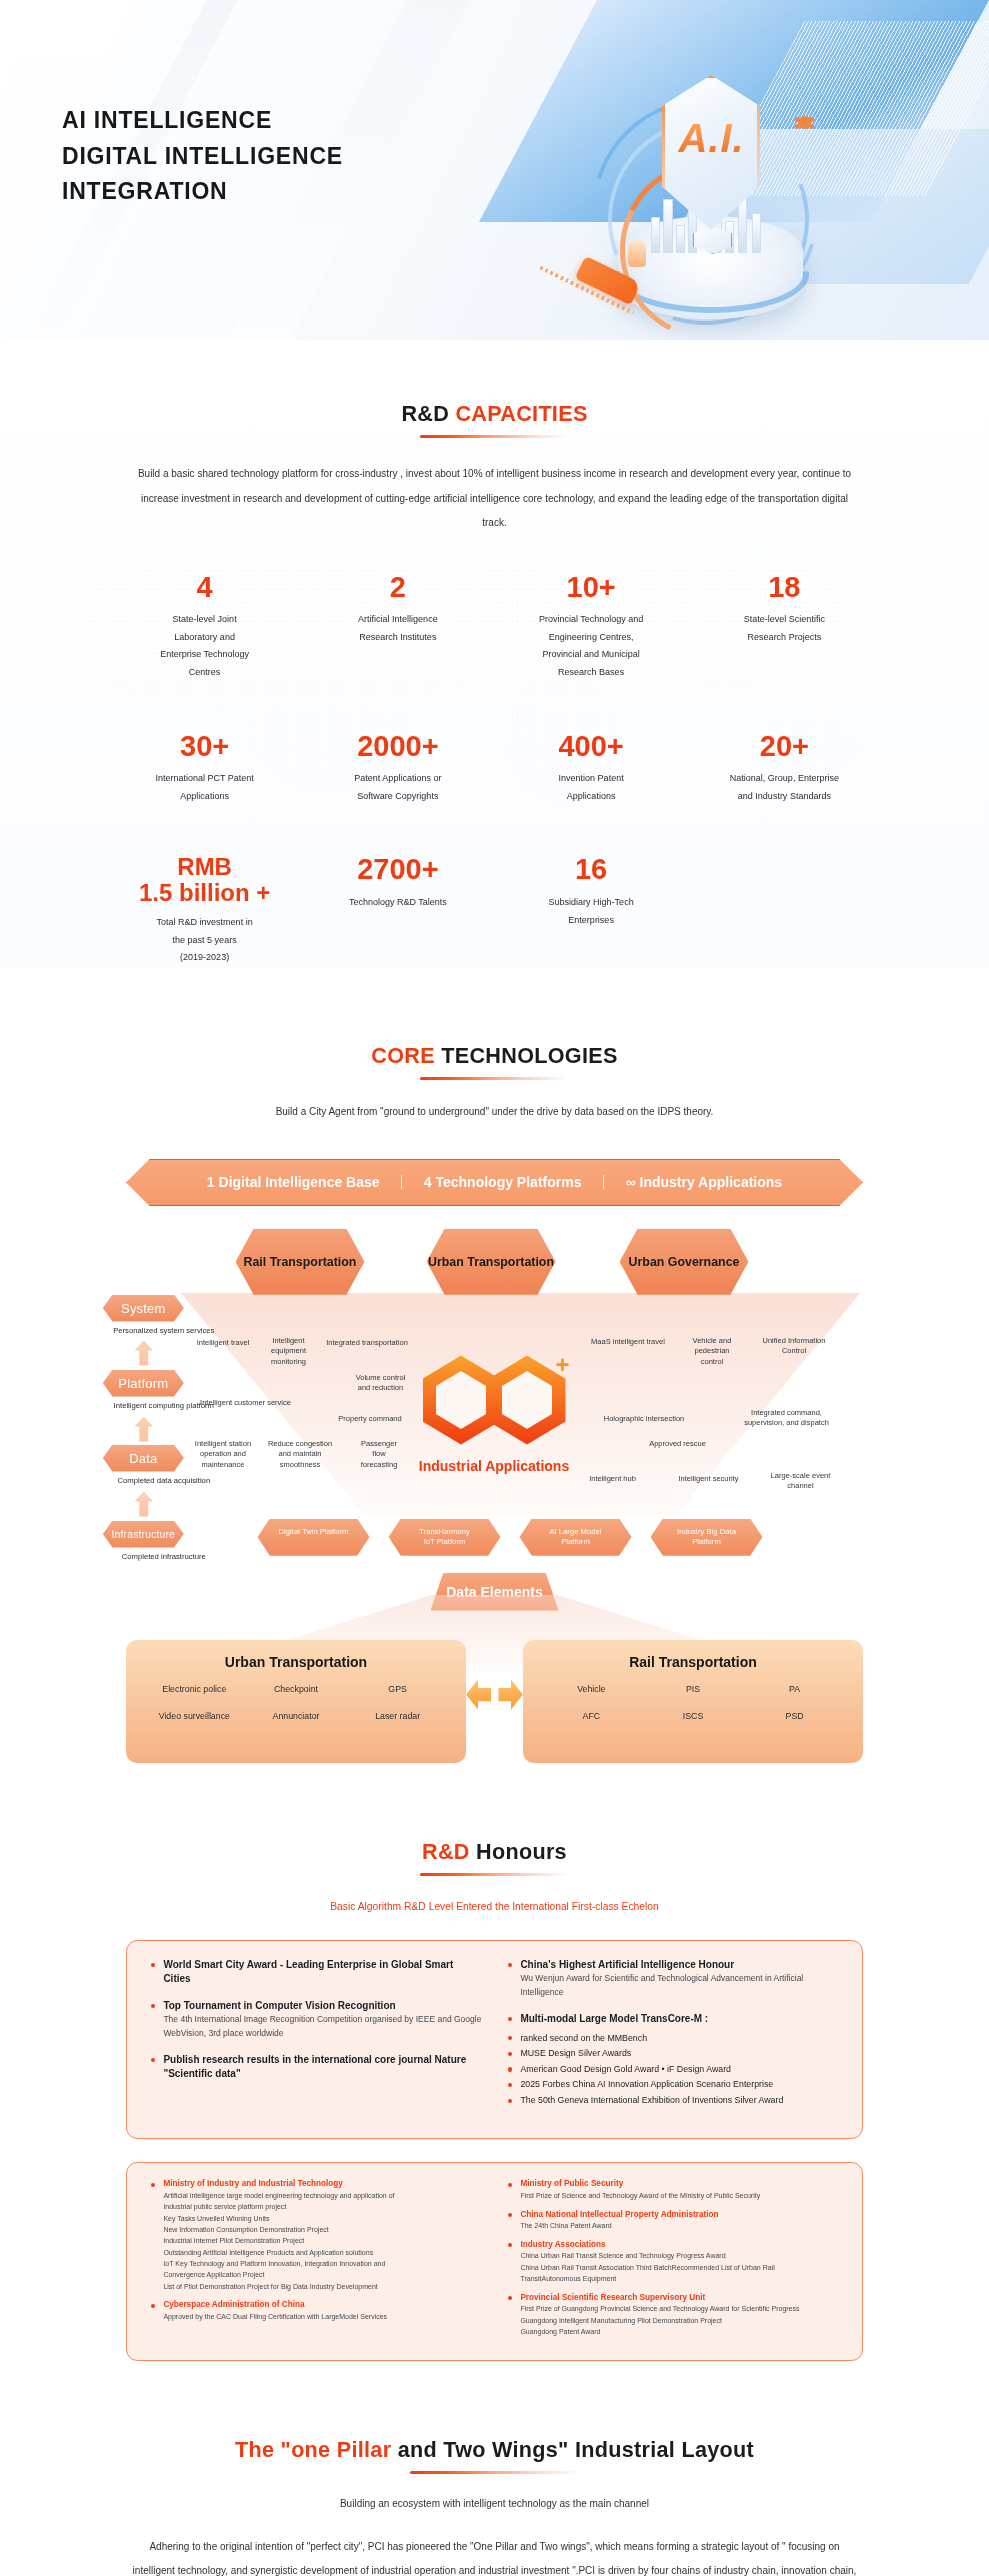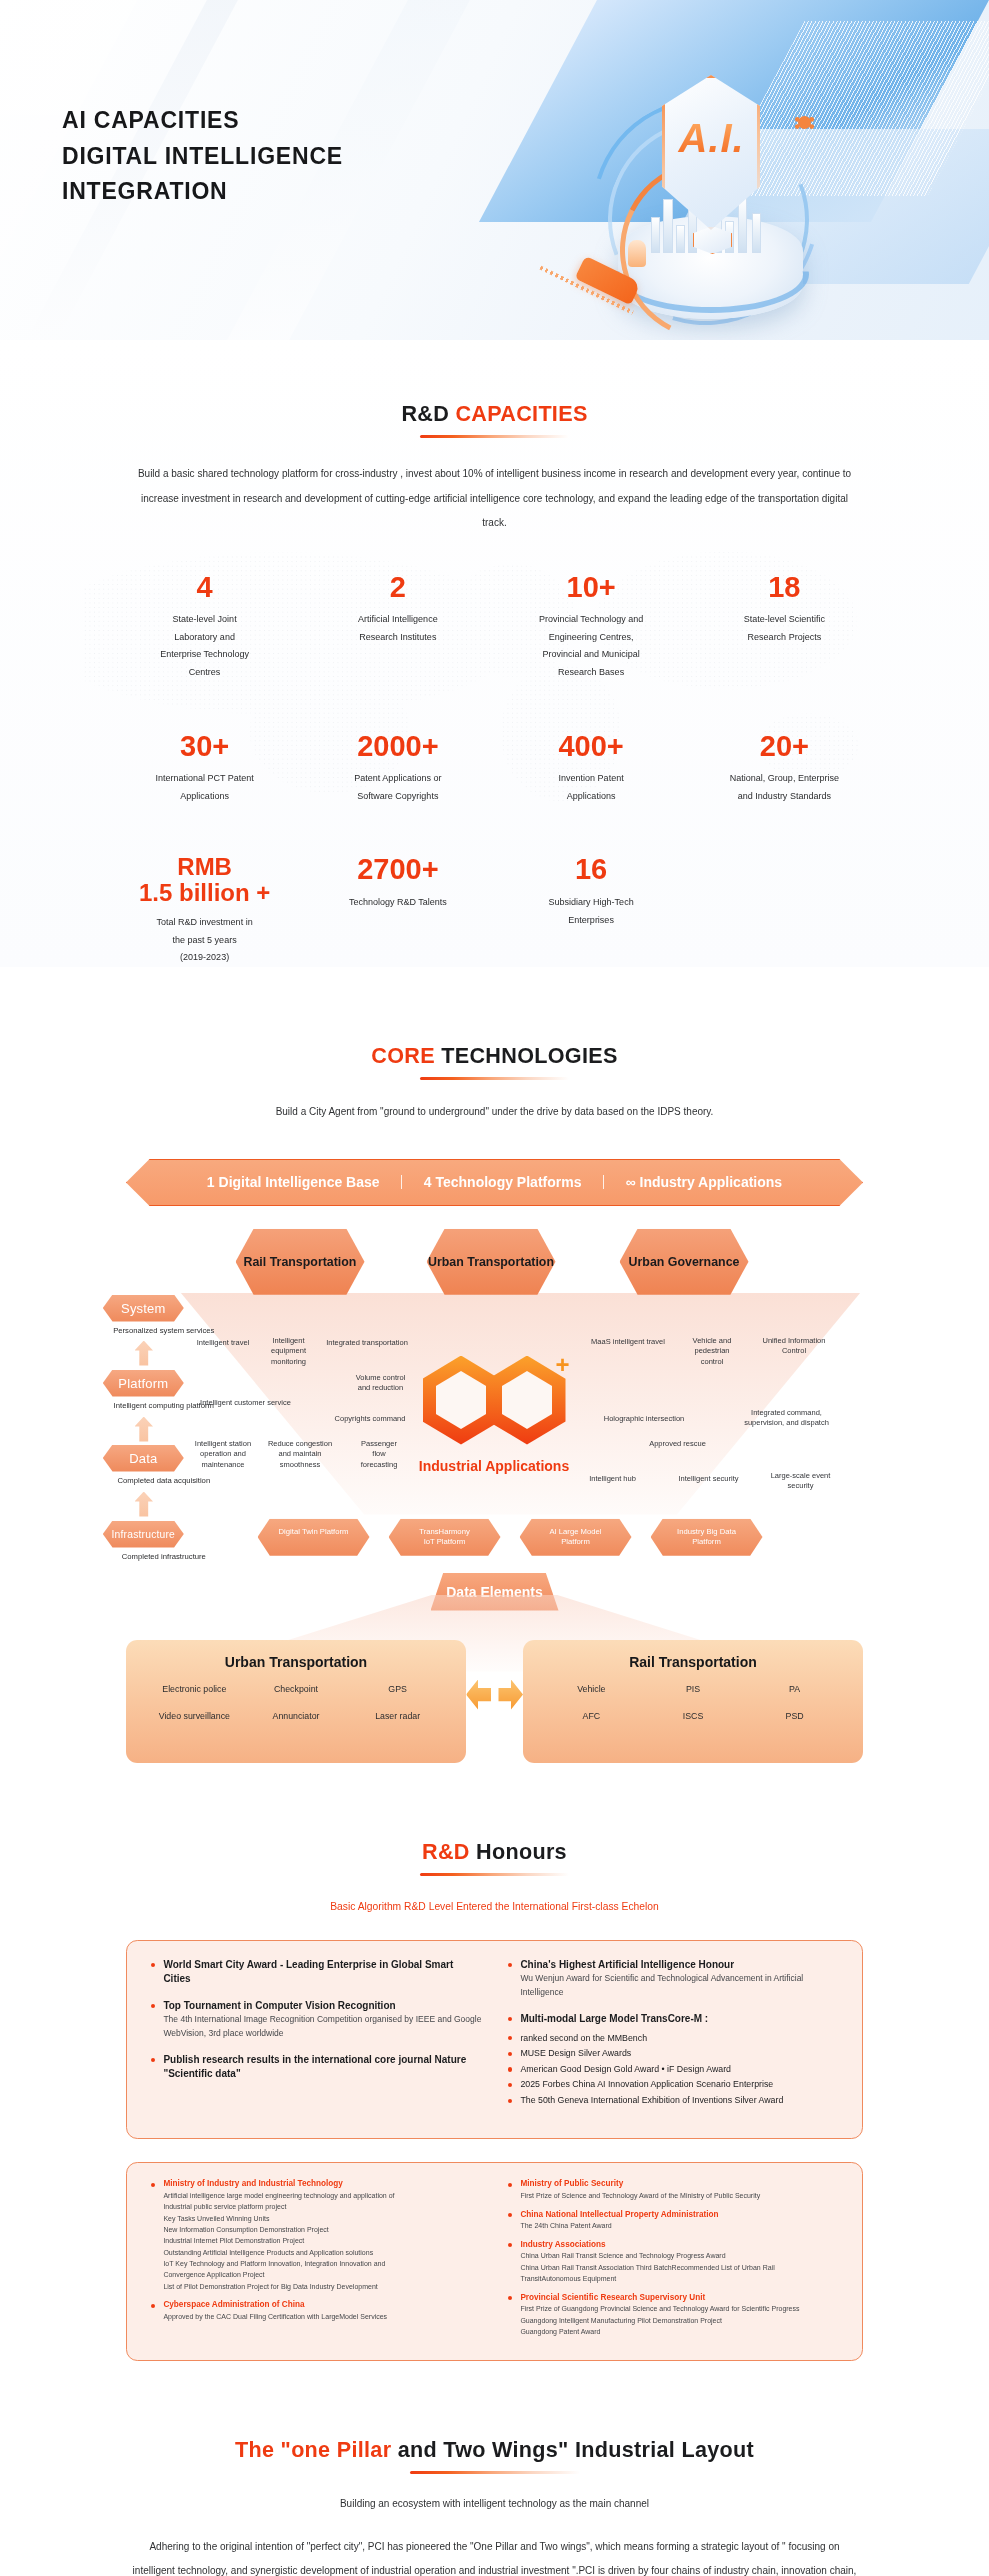--- a/index.html
+++ b/index.html
@@ -349,21 +349,21 @@
 
   <section class="hero">
     <div class="hero-diag" style="left:-62px;top:-41px;width:98px;height:464px;"></div>
     <div class="hero-diag" style="left:108px;top:-46px;width:31px;height:464px;background:linear-gradient(180deg,#eef3f9,#ffffff);"></div>
     <div class="hero-diag" style="left:309px;top:-46px;width:62px;height:464px;background:linear-gradient(180deg,#f1f6fb,#ffffff);"></div>
     <div class="hero-blue"></div>
     <div class="hero-blue2"></div>
     <div class="hero-stripes"></div>
 
     <div class="hero-title">
-      <div>AI  CAPACITIES</div>
+      <div>AI  INTELLIGENCE</div>
       <div>DIGITAL INTELLIGENCE</div>
       <div>INTEGRATION</div>
     </div>
 
     <div class="ai-art">
       <div class="ai-ring ring-blue"></div>
       <div class="ai-ring ring-blue2"></div>
       <div class="ai-base"></div>
       <div class="ai-base-ring"></div>
       <div class="ai-city">
@@ -496,21 +496,21 @@
       <div class="laycap" style="left:9.3px;top:325px;">Completed infrastructure</div>
 
       <div class="arch-lbl" style="left:92px;top:111px;width:77px;">Intelligent travel</div>
       <div class="arch-lbl" style="left:170px;top:109px;width:52px;white-space:pre-line;">Intelligent
 equipment
 monitoring</div>
       <div class="arch-lbl" style="left:223px;top:111px;width:103px;">Integrated transportation</div>
       <div class="arch-lbl" style="left:252px;top:146px;width:72px;white-space:pre-line;">Volume control
 and reduction</div>
       <div class="arch-lbl" style="left:92px;top:171px;width:122px;">Intelligent customer service</div>
-      <div class="arch-lbl" style="left:231px;top:187px;width:93px;">Copyrights command</div>
+      <div class="arch-lbl" style="left:231px;top:187px;width:93px;">Property command</div>
       <div class="arch-lbl" style="left:93px;top:212px;width:75px;white-space:pre-line;">Intelligent station
 operation and
 maintenance</div>
       <div class="arch-lbl" style="left:170px;top:212px;width:75px;white-space:pre-line;">Reduce congestion
 and maintain
 smoothness</div>
       <div class="arch-lbl" style="left:258px;top:212px;width:57px;white-space:pre-line;">Passenger
 flow
 forecasting</div>
 
@@ -520,21 +520,21 @@
 control</div>
       <div class="arch-lbl" style="left:655px;top:109px;width:93px;white-space:pre-line;">Unified Information
 Control</div>
       <div class="arch-lbl" style="left:495px;top:187px;width:113px;">Holographic intersection</div>
       <div class="arch-lbl" style="left:635px;top:181px;width:118px;white-space:pre-line;">Integrated command,
 supervision, and dispatch</div>
       <div class="arch-lbl" style="left:536px;top:212px;width:98px;">Approved rescue</div>
       <div class="arch-lbl" style="left:479px;top:247px;width:82px;">Intelligent hub</div>
       <div class="arch-lbl" style="left:572px;top:247px;width:88px;">Intelligent security</div>
       <div class="arch-lbl" style="left:667px;top:244px;width:82px;white-space:pre-line;">Large-scale event
-security</div>
+channel</div>
 
       <div class="infinity">
         <div class="inf-hex" style="left:0;"></div>
         <div class="inf-hex" style="left:66px;"></div>
         <div class="inf-plus">+</div>
       </div>
       <div class="inf-title">Industrial Applications</div>
 
       <div class="plat-row">
         <div class="hexchip" style="white-space:pre-line">Digital Twin Platform</div>

